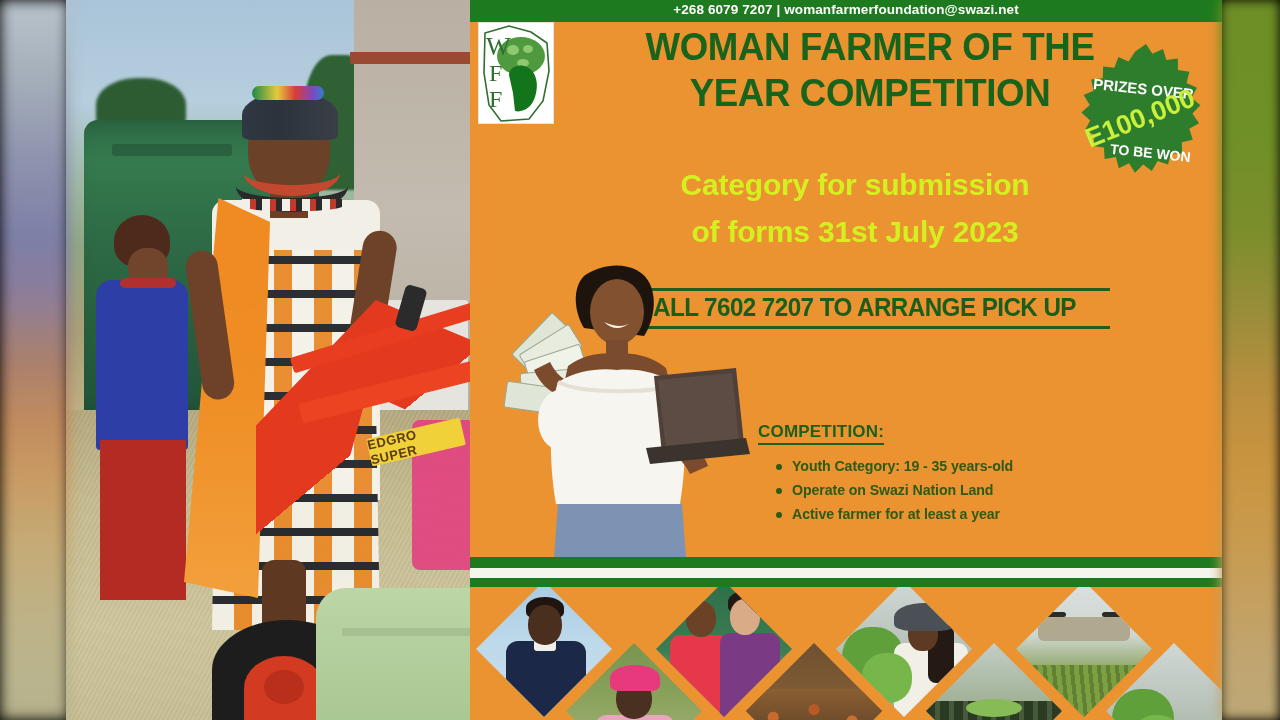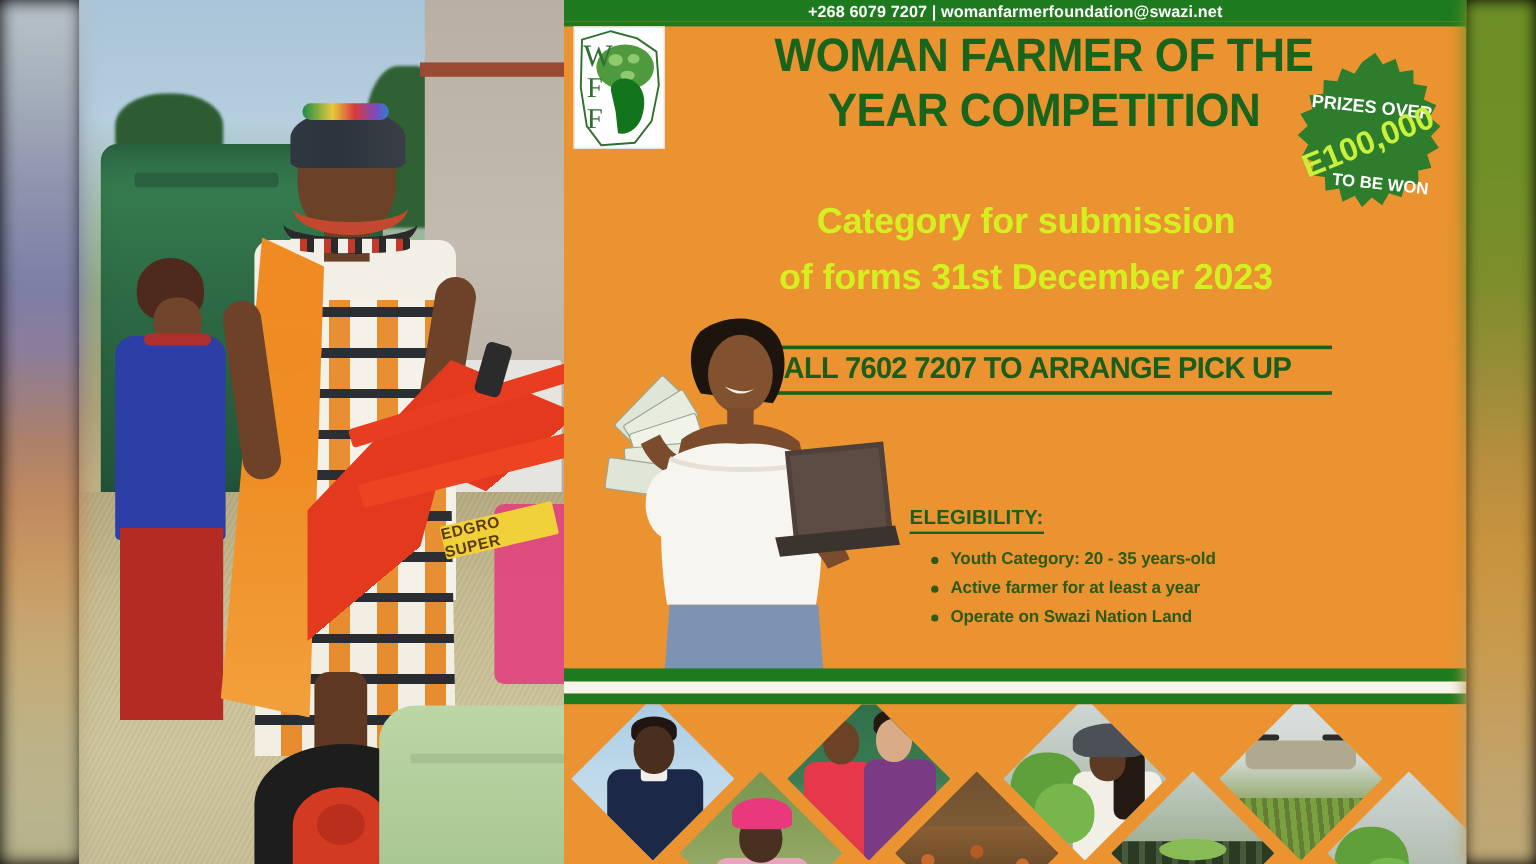--- a/index.html
+++ b/index.html
@@ -317,21 +317,21 @@
         <g transform="rotate(-8 74 74)">
           <text x="74" y="52" text-anchor="middle" font-family="Liberation Sans, sans-serif" font-size="15" font-weight="bold" fill="#ffffff" transform="rotate(14 74 52)">PRIZES OVER</text>
           <text x="70" y="84" text-anchor="middle" font-family="Liberation Sans, sans-serif" font-size="27" font-weight="bold" fill="#c9f03a" transform="rotate(-14 70 84)">E100,000</text>
           <text x="72" y="116" text-anchor="middle" font-family="Liberation Sans, sans-serif" font-size="14" font-weight="bold" fill="#ffffff" transform="rotate(14 72 116)">TO BE WON</text>
         </g>
       </svg>
     </div>
 
     <div class="deadline">
       <div>Category for submission</div>
-      <div>of forms 31st December 2023</div>
+      <div>of forms 31st July 2023</div>
     </div>
 
     <div class="callbox">
       <div class="calltext">CALL 7602 7207 TO ARRANGE PICK UP</div>
     </div>
 
     <div class="laptop-lady">
       <svg viewBox="0 0 260 300" width="260" height="300">
 
         <g transform="translate(16,92) rotate(-18)">
@@ -364,25 +364,25 @@
         <path d="M178 178 C194 186, 204 196, 208 208 L190 216 C184 204, 176 196, 166 192 Z" fill="#7a4b2c"></path>
         <g>
           <path d="M154 118 L236 110 L244 186 L162 196 Z" fill="#4f4039"></path>
           <path d="M158 122 L232 115 L239 182 L166 191 Z" fill="#5d4c43"></path>
           <path d="M146 190 L246 180 L250 196 L150 206 Z" fill="#3b332e"></path>
         </g>
       </svg>
     </div>
 
     <div class="elig">
-      <div class="elig-title">ELEGIBILITY:</div>
+      <div class="elig-title">COMPETITION:</div>
       <ul>
-        <li>Youth Category:  20 - 35 years-old</li>
+        <li>Youth Category:  19 - 35 years-old</li>
+        <li>Operate on Swazi Nation Land</li>
         <li>Active farmer for at least a year</li>
-        <li>Operate on Swazi Nation Land</li>
       </ul>
     </div>
 
     <div class="divider d1"></div>
     <div class="divider d2"></div>
     <div class="divider d3"></div>
 
     <div class="tilerow">
       <div class="tile t1" style="left:6px;  top:-6px;">
           <div class="inner">

